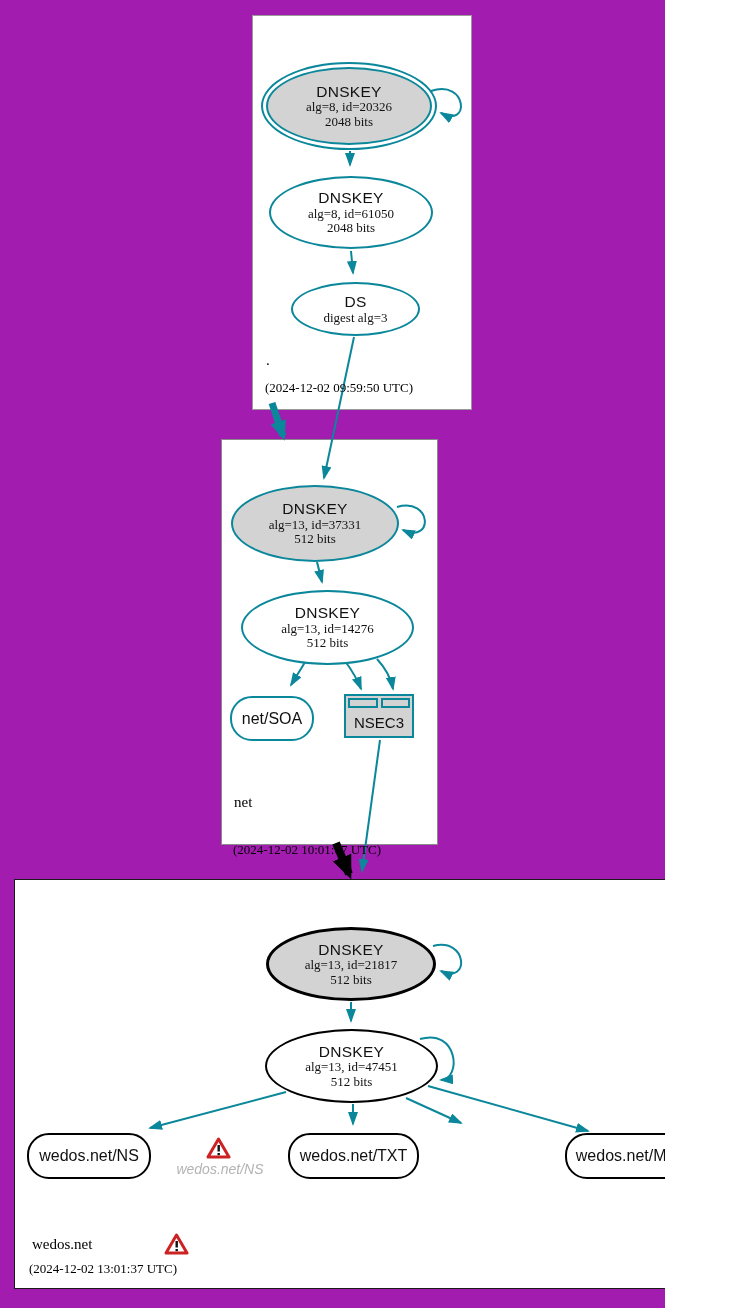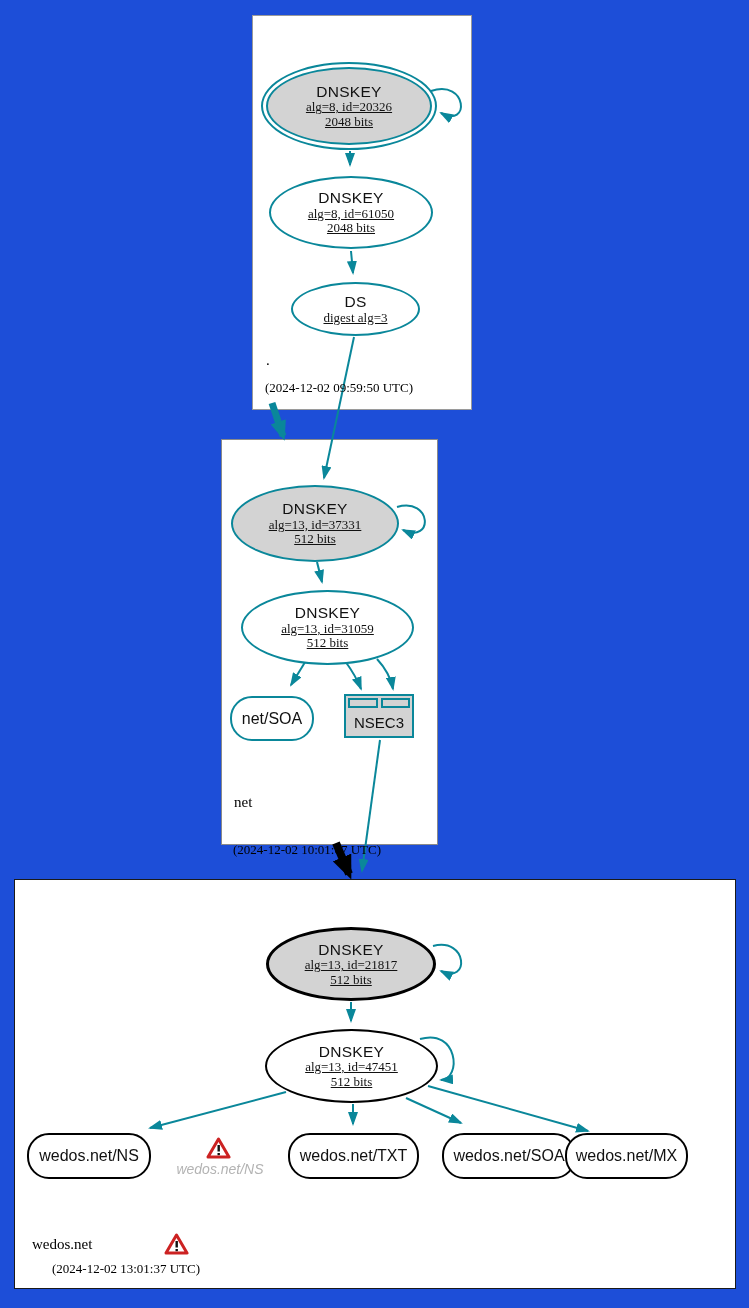--- a/index.html
+++ b/index.html
@@ -1,16 +1,16 @@
 <!DOCTYPE html>
 <html><head>
 <meta charset="utf-8">
 <style>
   html,body{margin:0;padding:0;background:#fff;}
-  #canvas{position:relative;width:749px;height:1308px;background:#1d4ed8;
+  #canvas{position:relative;width:665px;height:1308px;background:#a21caf;
           font-family:"Liberation Sans",sans-serif;color:#111;overflow:hidden;}
 
   .zone-box{position:absolute;background:#fff;z-index:1;}
   .zone-box.root{border:1px solid #9a9a9a;}
   .zone-box.net{border:1px solid #8a8a8a;}
   .zone-box.wedos{border:1.5px solid #1a1a1a;}
 
   #edges{position:absolute;left:0;top:0;z-index:2;pointer-events:none;}
 
   .node{position:absolute;z-index:3;display:flex;flex-direction:column;
@@ -22,21 +22,21 @@
   .fill-gray{background:#d3d3d3;}
   .fill-white{background:#fff;}
 
   .double-outer{position:absolute;z-index:3;border:2.5px solid #0a879a;border-radius:50%;
                 background:#fff;box-sizing:border-box;padding:3px;}
   .double-inner{width:100%;height:100%;border:2.5px solid #0a879a;border-radius:50%;
                 background:#d3d3d3;box-sizing:border-box;display:flex;flex-direction:column;
                 align-items:center;justify-content:center;text-align:center;}
 
   .n-title{font-size:15.5px;line-height:1.15;letter-spacing:.3px;}
-  .n-detail{font-family:"Liberation Serif",serif;font-size:13px;line-height:1.12;text-decoration:underline;}
+  .n-detail{font-family:"Liberation Serif",serif;font-size:13px;line-height:1.12;}
 
   .rrect{position:absolute;z-index:3;border-radius:22px;background:#fff;box-sizing:border-box;
          display:flex;align-items:center;justify-content:center;font-size:16px;}
   .rrect.teal{border:2px solid #0a879a;}
   .rrect.black{border:2px solid #000;}
 
   .nsec3{position:absolute;z-index:3;box-sizing:border-box;background:#d3d3d3;
          border:2.5px solid #0a879a;display:flex;flex-direction:column;padding:2px;}
   .nsec3-cells{display:flex;gap:3px;height:10px;margin-bottom:2px;}
   .nsec3-cell{flex:1;background:#d3d3d3;border:2px solid #0a879a;box-sizing:border-box;}
@@ -124,21 +124,21 @@
   <div class="zone-ts" style="left:265px;top:380px;">(2024-12-02 09:59:50 UTC)</div>
 
   <div class="node ellipse teal-border fill-gray" style="left:231px;top:485px;width:168px;height:77px;">
     <div class="n-title">DNSKEY</div>
     <div class="n-detail">alg=13, id=37331</div>
     <div class="n-detail">512 bits</div>
   </div>
 
   <div class="node ellipse teal-border fill-white" style="left:241px;top:590px;width:173px;height:75px;">
     <div class="n-title">DNSKEY</div>
-    <div class="n-detail">alg=13, id=31059</div>
+    <div class="n-detail">alg=13, id=14276</div>
     <div class="n-detail">512 bits</div>
   </div>
 
   <div class="rrect teal" style="left:230px;top:696px;width:84px;height:45px;">
     <span>net/SOA</span>
   </div>
 
   <div class="nsec3" style="left:344px;top:694px;width:70px;height:44px;">
     <div class="nsec3-cells">
       <div class="nsec3-cell"></div>
@@ -172,31 +172,28 @@
       <rect x="11.5" y="8" width="2.4" height="6.5" fill="#111"></rect>
       <rect x="11.5" y="16" width="2.4" height="2.2" fill="#111"></rect>
     </svg>
   </div>
   <div class="missing-label" style="left:170px;top:1161px;width:100px;">wedos.net/NS</div>
 
   <div class="rrect black" style="left:288px;top:1133px;width:131px;height:46px;">
     <span>wedos.net/TXT</span>
   </div>
 
-  <div class="rrect black" style="left:442px;top:1133px;width:134px;height:46px;">
-    <span>wedos.net/SOA</span>
-  </div>
 
   <div class="rrect black" style="left:565px;top:1133px;width:123px;height:46px;">
     <span>wedos.net/MX</span>
   </div>
 
   <div class="zone-label" style="left:32px;top:1236px;">wedos.net</div>
   <div class="warn" style="left:164px;top:1233px;">
     <svg width="25" height="22" viewBox="0 0 25 22">
       <path d="M12.5,2 L23,20 L2,20 Z" fill="#fff" stroke="#cc2222" stroke-width="3" stroke-linejoin="round"></path>
       <rect x="11.5" y="8" width="2.4" height="6.5" fill="#111"></rect>
       <rect x="11.5" y="16" width="2.4" height="2.2" fill="#111"></rect>
     </svg>
   </div>
-  <div class="zone-ts" style="left:29px;top:1261px;margin-left:23px;">(2024-12-02 13:01:37 UTC)</div>
+  <div class="zone-ts" style="left:29px;top:1261px;">(2024-12-02 13:01:37 UTC)</div>
 
 </div>
 
 </body></html>

